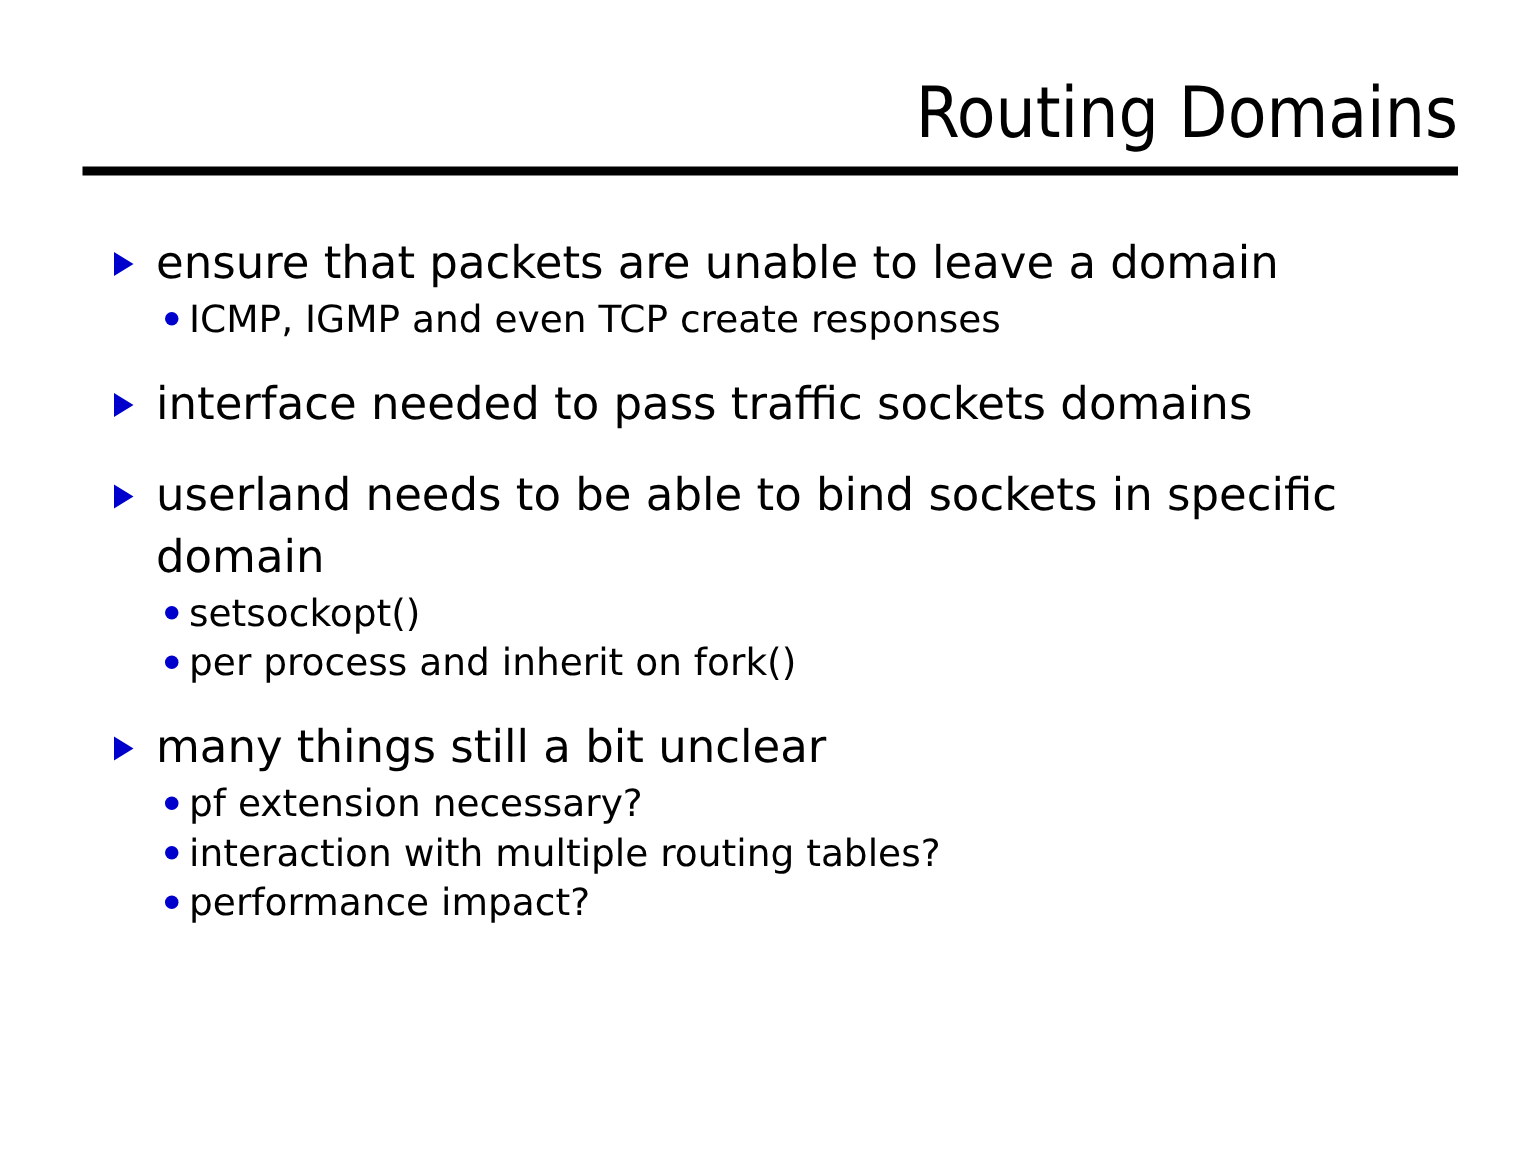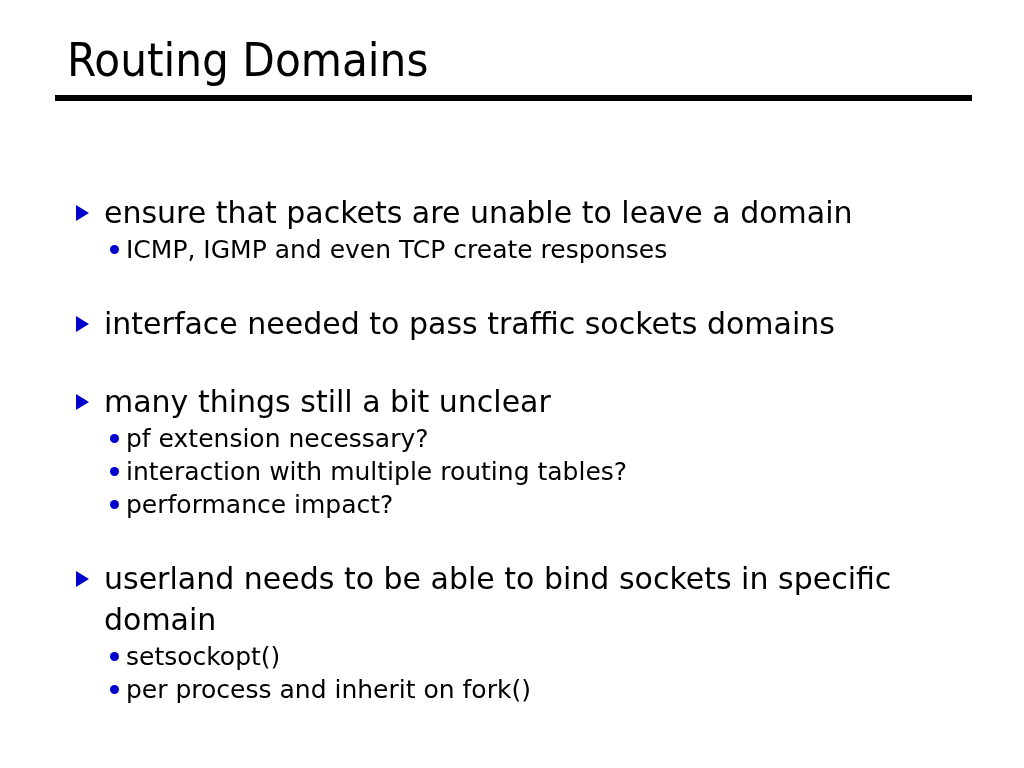--- a/index.html
+++ b/index.html
@@ -17,22 +17,23 @@
     position: relative;
     width: 1024px;
     height: 768px;
     background: #ffffff;
   }
 
   
   .title-block {
     position: absolute;
     left: 55px;
-    top: 32px;
+    top: 48px;
     width: 917px;
+    text-align: right;
   }
   .slide-title {
     font-family: "DejaVu Sans Condensed", "DejaVu Sans", "Liberation Sans", sans-serif;
     font-stretch: condensed;
     font-size: 47px;
     line-height: 56px;
     color: #000000;
     font-weight: normal;
     letter-spacing: 0px;
     padding-left: 12px;
@@ -47,21 +48,20 @@
 
   
   .body-block {
     position: absolute;
     left: 70px;
     top: 155px;
     width: 900px;
   }
   .group {
     margin-bottom: 20px;
-    margin-top: 37px;
   }
   .group.last {
     margin-bottom: 0;
   }
 
   
   .l1 {
     position: relative;
     padding-left: 34px;
     font-size: 30px;
@@ -132,20 +132,37 @@
       </div>
     </div>
 
     <div class="group">
       <div class="l1">
         <span class="tri"></span>
         <span class="l1-text">interface needed to pass traffic sockets domains</span>
       </div>
     </div>
 
+    <div class="group">
+      <div class="l1">
+        <span class="tri"></span>
+        <span class="l1-text">userland needs to be able to bind sockets in specific domain</span>
+      </div>
+      <div class="subs">
+        <div class="l2">
+          <span class="dot"></span>
+          <span class="l2-text">setsockopt()</span>
+        </div>
+        <div class="l2">
+          <span class="dot"></span>
+          <span class="l2-text">per process and inherit on fork()</span>
+        </div>
+      </div>
+    </div>
+
     <div class="group last">
       <div class="l1">
         <span class="tri"></span>
         <span class="l1-text">many things still a bit unclear</span>
       </div>
       <div class="subs">
         <div class="l2">
           <span class="dot"></span>
           <span class="l2-text">pf extension necessary?</span>
         </div>
@@ -153,31 +170,14 @@
           <span class="dot"></span>
           <span class="l2-text">interaction with multiple routing tables?</span>
         </div>
         <div class="l2">
           <span class="dot"></span>
           <span class="l2-text">performance impact?</span>
         </div>
       </div>
     </div>
 
-    <div class="group">
-      <div class="l1">
-        <span class="tri"></span>
-        <span class="l1-text">userland needs to be able to bind sockets in specific domain</span>
-      </div>
-      <div class="subs">
-        <div class="l2">
-          <span class="dot"></span>
-          <span class="l2-text">setsockopt()</span>
-        </div>
-        <div class="l2">
-          <span class="dot"></span>
-          <span class="l2-text">per process and inherit on fork()</span>
-        </div>
-      </div>
-    </div>
-
   </div>
 </div>
 
 </body></html>

